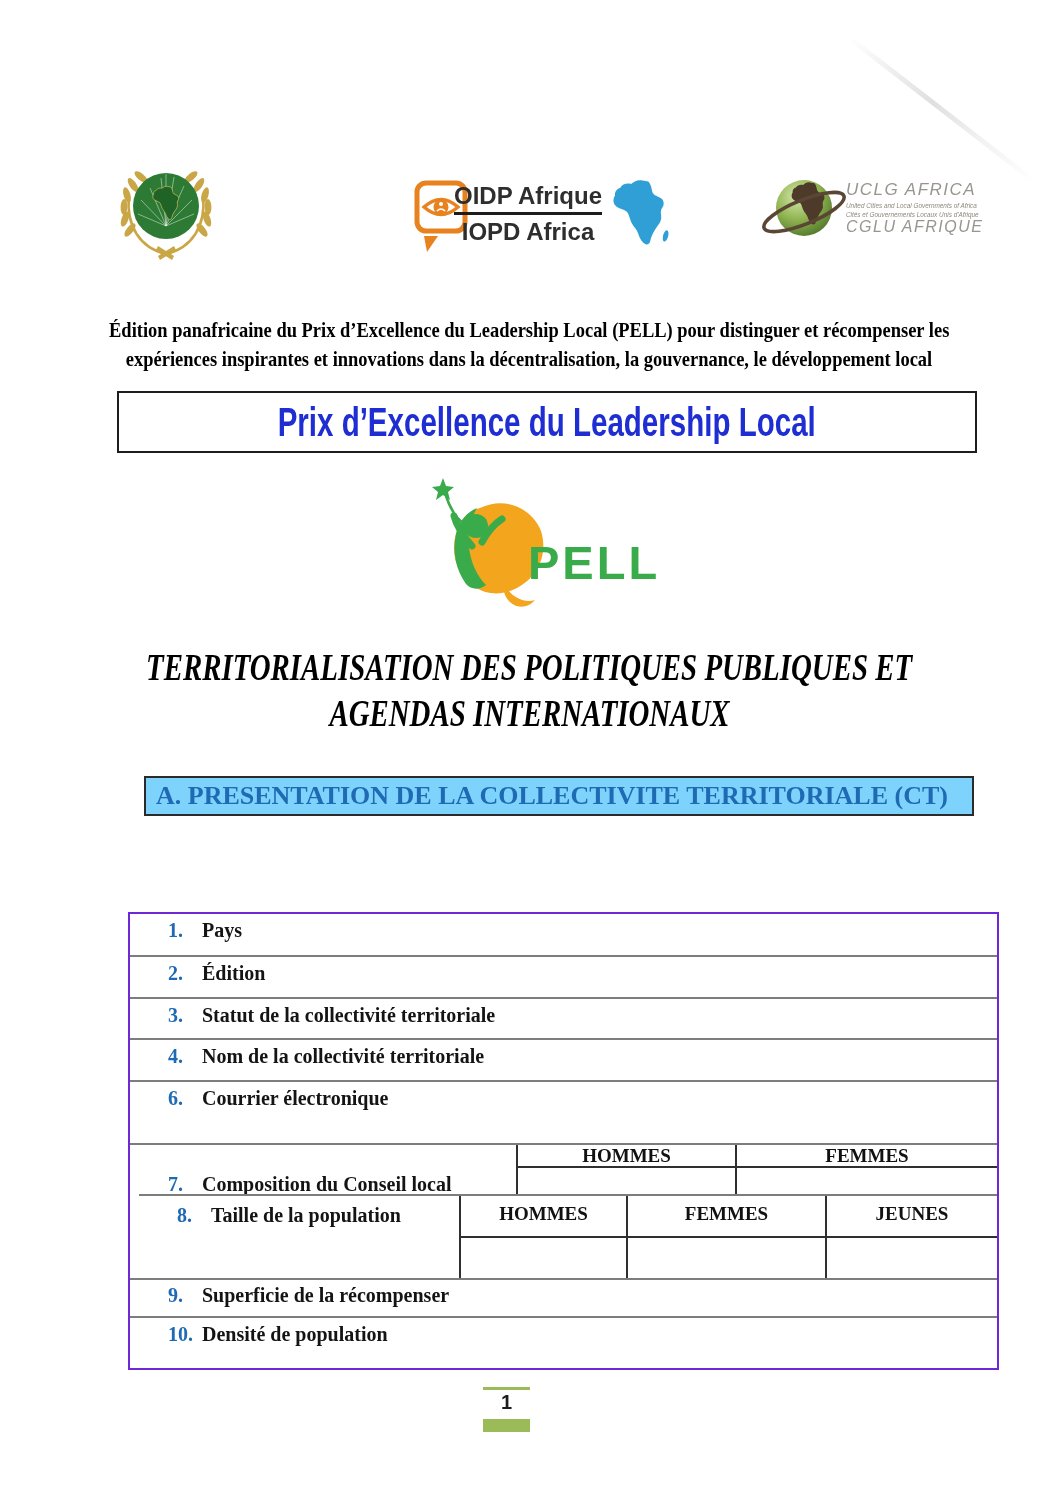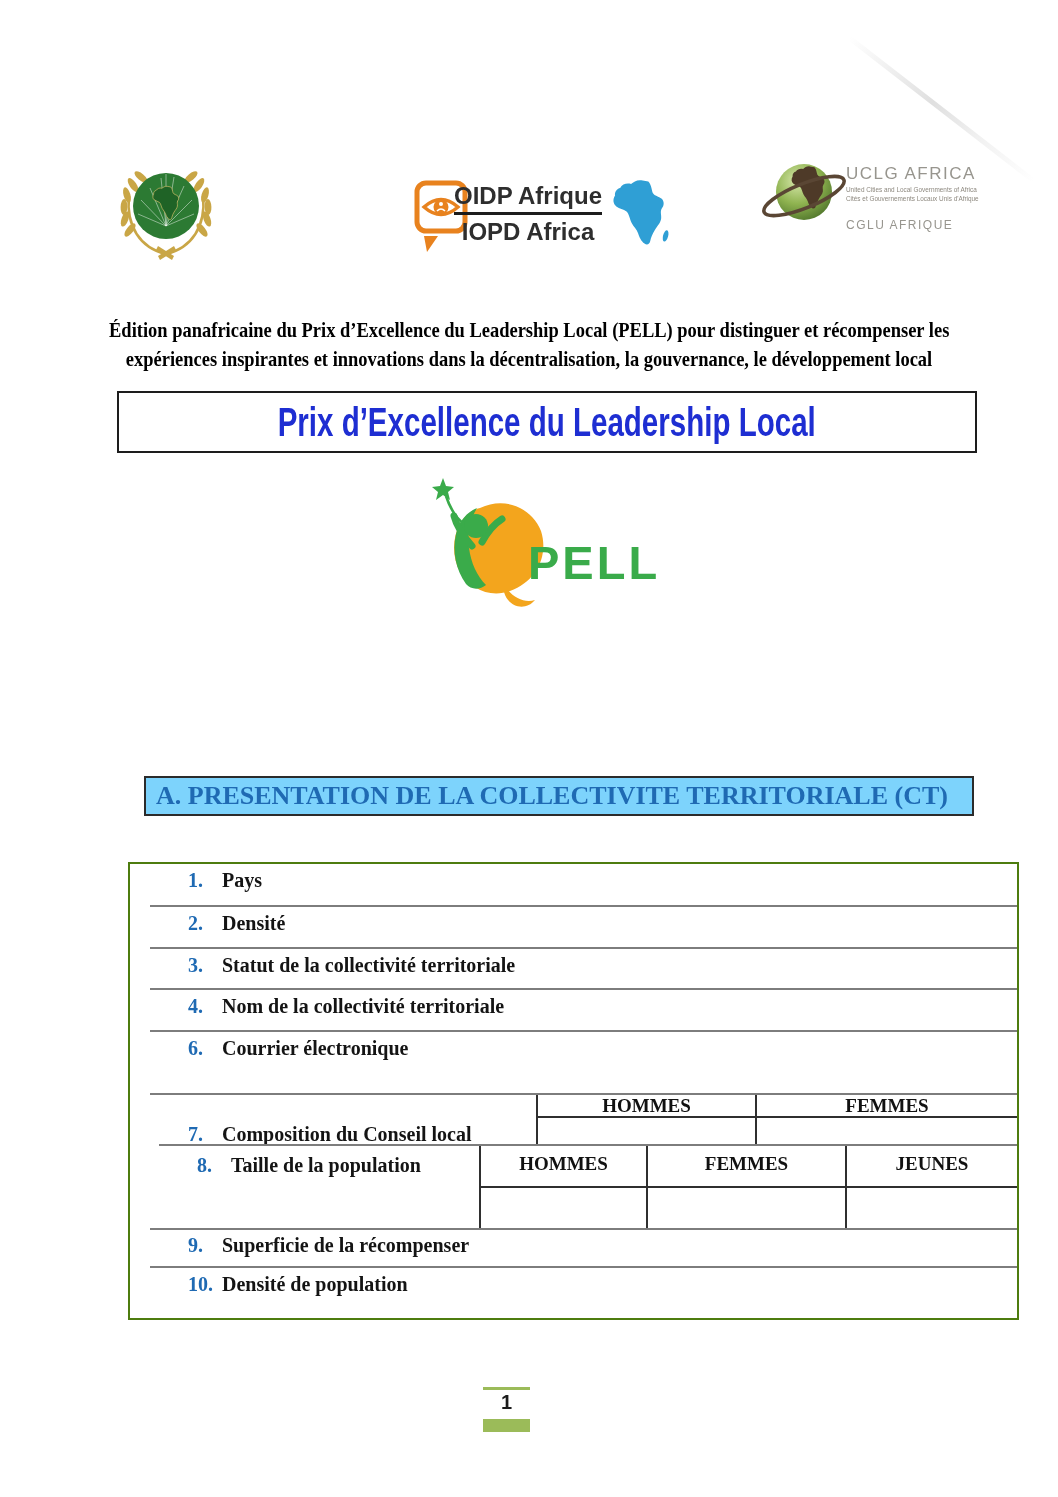--- a/index.html
+++ b/index.html
@@ -19,27 +19,27 @@
   
   .logo-au{position:absolute;left:114px;top:164px;}
   .logo-oidp{position:absolute;left:414px;top:174px;width:262px;height:92px;}
   .oidp-bubble{position:absolute;left:0px;top:6px;}
   .oidp-text{position:absolute;left:40px;top:8px;width:148px;text-align:center;
     font-family:"Liberation Sans",sans-serif;font-weight:bold;color:#2e2e2e;}
   .oidp-line1{font-size:24px;letter-spacing:0px;white-space:nowrap;}
   .oidp-rule{height:3px;background:#1c1c1c;margin:2px 0 3px 0;}
   .oidp-line2{font-size:24px;white-space:nowrap;}
   .oidp-africa{position:absolute;left:194px;top:2px;}
-  .logo-uclg{position:absolute;left:758px;top:152px;width:230px;height:84px;}
+  .logo-uclg{position:absolute;left:758px;top:168px;width:230px;height:84px;font-style:italic;}
   .uclg-globe{position:absolute;left:0;top:0;}
   .uclg-text{position:absolute;left:88px;top:12px;width:142px;
     font-family:"Liberation Sans",sans-serif;color:#97958e;}
   .uclg-title{font-size:17px;letter-spacing:1.5px;white-space:nowrap;}
   .uclg-sub{font-size:6.4px;color:#8d887f;margin-top:2px;white-space:nowrap;}
-  .uclg-title2{font-size:12px;letter-spacing:1.5px;margin-top:16px;white-space:nowrap;}
+  .uclg-title2{font-size:16px;letter-spacing:1.5px;margin-top:0;white-space:nowrap;}
 
   
   .intro{position:absolute;top:316px;left:0;width:100%;text-align:center;line-height:27px;}
   .intro .cond{
     display:inline-block;transform:scaleX(.84);transform-origin:center;
     font-family:"Liberation Serif",serif;font-weight:bold;font-size:22px;color:#000;
     white-space:nowrap;
   }
 
   
@@ -67,22 +67,22 @@
   
   .section-a{
     position:absolute;left:144px;top:776px;width:830px;height:40px;box-sizing:border-box;
     border:2px solid #2b2b2b;background:#7dd3fc;
     font-family:"Liberation Serif",serif;font-weight:bold;font-size:26px;color:#1f6ab3;
     padding-left:10px;line-height:36px;white-space:nowrap;
   }
 
   
   .form-table{
-    position:absolute;left:128px;top:862px;width:867px;box-sizing:content-box;
-    border:2px solid #4d7c0f;background:#fff;padding-left:20px;
+    position:absolute;left:128px;top:912px;width:867px;box-sizing:content-box;
+    border:2px solid #6d28d9;background:#fff;
   }
   .t-row{position:relative;box-sizing:border-box;border-top:2px solid #7d7d7d;}
   .t-row:first-child{border-top:none;}
   .t-num{
     display:inline-block;min-width:30px;margin-left:38px;
     font-weight:bold;font-size:20px;color:#1f6ab3;vertical-align:top;
   }
   .t-label{font-weight:bold;font-size:20px;color:#141414;vertical-align:top;}
   .simple{padding-top:5px;}
   .t-fill{position:absolute;right:0;top:0;bottom:0;left:330px;}
@@ -223,34 +223,38 @@
     <path d="M88,124 C95,133 106,137 115,134 C105,146 88,141 84,126 Z" fill="#f3a51d"></path>
     <path d="M26,30 C30,42 36,52 44,58" stroke="#3aab4a" stroke-width="2.6" fill="none"></path>
     <path d="M46,118 C36,104 32,86 36,68 C39,55 47,46 57,42 C50,54 47,68 49,82 C51,97 57,110 66,119 C60,124 51,124 46,118 Z" fill="#3aab4a"></path>
     <path d="M52,80 C44,71 37,62 34,50" stroke="#3aab4a" stroke-width="7" stroke-linecap="round" fill="none"></path>
     <path d="M62,76 C68,65 74,58 82,53" stroke="#3aab4a" stroke-width="7" stroke-linecap="round" fill="none"></path>
     <circle cx="56" cy="60" r="12" fill="#3aab4a"></circle>
     <path d="M23,12 L26,20 L34,21 L28,26 L30,34 L23,29 L16,34 L18,26 L12,21 L20,20 Z" fill="#3aab4a"></path>
     <text x="108" y="113" font-family="Liberation Sans, sans-serif" font-weight="bold" font-size="47" letter-spacing="3" fill="#3aab4a">PELL</text>
   </svg>
 
+  <div class="heading">
+    <span class="cond">TERRITORIALISATION DES POLITIQUES PUBLIQUES ET</span><br>
+    <span class="cond">AGENDAS INTERNATIONAUX</span>
+  </div>
 
   <div class="section-a">A. PRESENTATION DE LA COLLECTIVITE TERRITORIALE (CT)</div>
 
   <div class="form-table">
 
     <div class="t-row simple" style="height:41px">
       <span class="t-num">1.</span>
       <span class="t-label">Pays</span>
       <span class="t-fill"></span>
     </div>
 
     <div class="t-row simple" style="height:42px">
       <span class="t-num">2.</span>
-      <span class="t-label">Densité</span>
+      <span class="t-label">Édition</span>
       <span class="t-fill"></span>
     </div>
 
     <div class="t-row simple" style="height:41px">
       <span class="t-num">3.</span>
       <span class="t-label">Statut de la collectivité territoriale</span>
       <span class="t-fill"></span>
     </div>
 
     <div class="t-row simple" style="height:42px">

